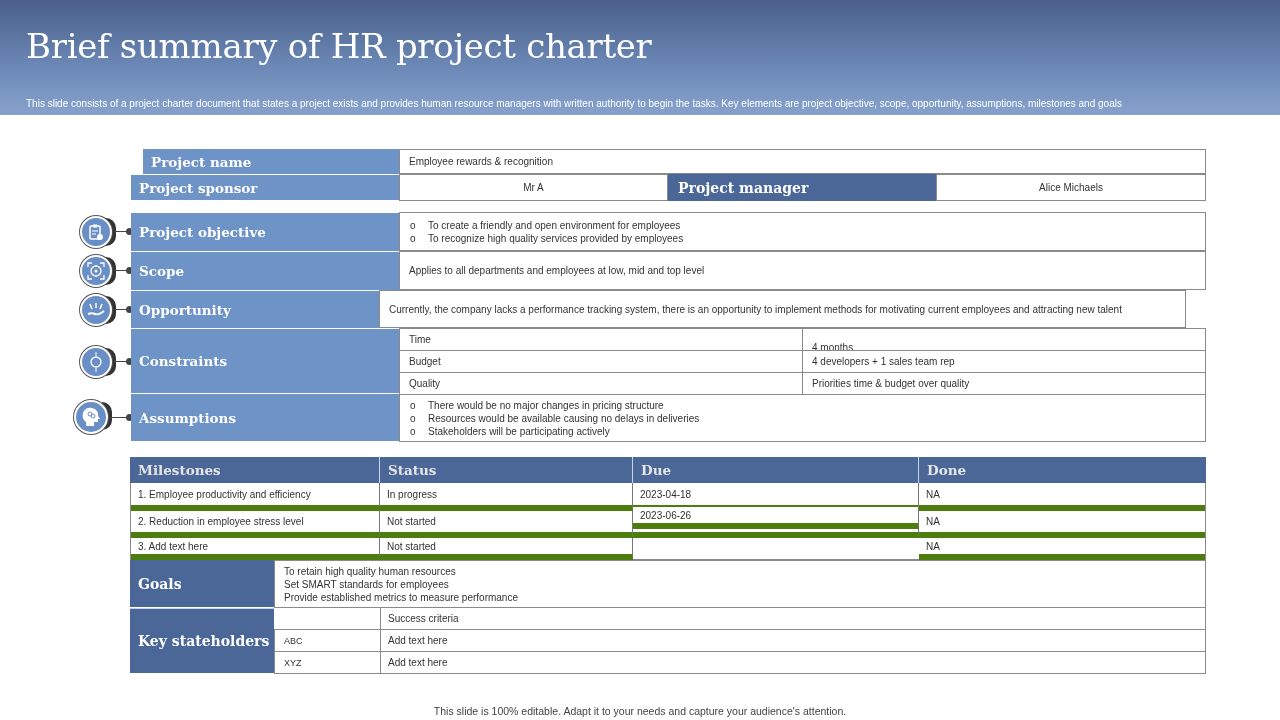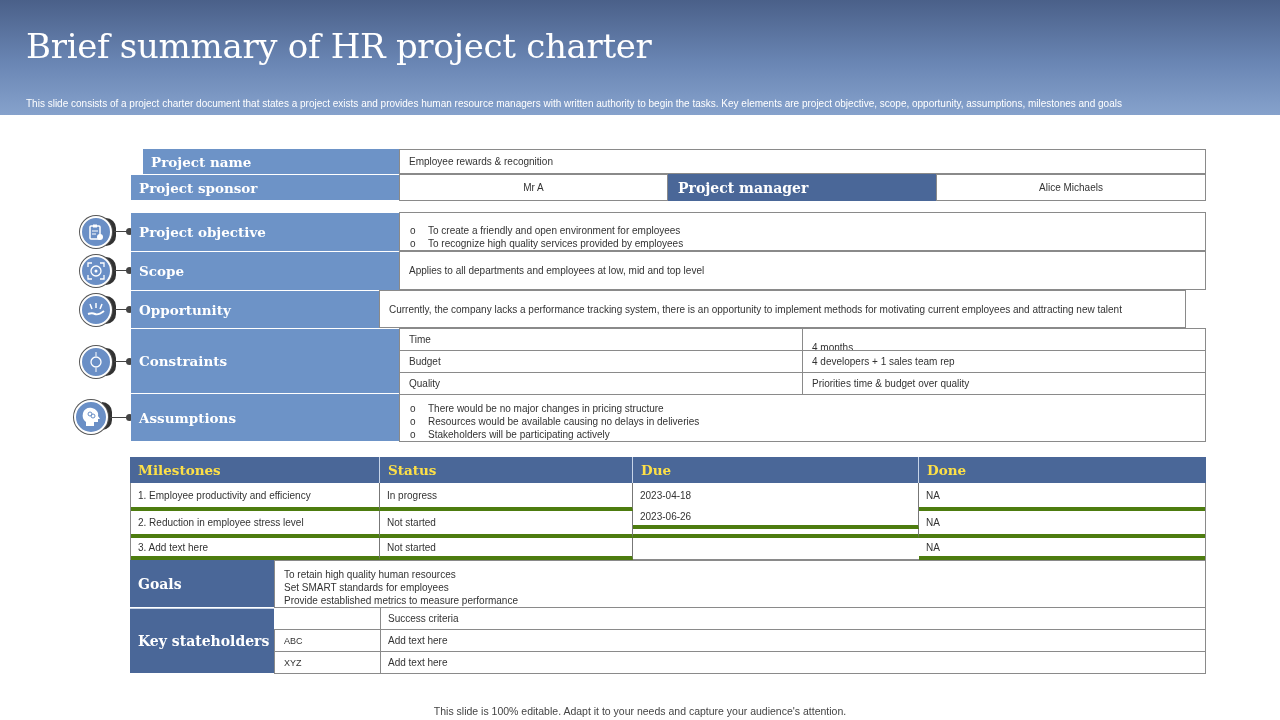--- a/index.html
+++ b/index.html
@@ -25,21 +25,21 @@
     position: absolute; background: #6d93c7; color: #fff;
     font-family: "DejaVu Serif", "Liberation Serif", serif; font-weight: bold;
     font-size: 13.5px; display: flex; align-items: center; padding-left: 8px;
   }
   .lab.dark { background: #4a6798; }
   .cell {
     position: absolute; background: #fff; border: 1px solid #8a8a8a;
     font-size: 10px; color: #333; display: flex; align-items: center; padding-left: 9px;
   }
   .cell.center { justify-content: center; padding-left: 0; }
-  .bul { display: flex; flex-direction: column; justify-content: flex-end; }
+  .bul { display: flex; flex-direction: column; justify-content: center; }
   .bul div { line-height: 13px; }
   .bul .o { display: inline-block; width: 19px; padding-left: 1px; }
 
   .icon-wrap { position: absolute; width: 60px; height: 38px; }
   .icon-circle {
     position: absolute; left: 0; top: 0; width: 32px; height: 32px; border-radius: 50%;
     background: #6a8fc6; border: 2px solid #fff; box-shadow: 0 0 0 1px #555;
     display: flex; align-items: center; justify-content: center; color: #fff; font-size: 15px;
   }
   .icon-conn {
@@ -47,27 +47,27 @@
   }
   .icon-dot {
     position: absolute; top: 12px; left: 46px; width: 7px; height: 7px; border-radius: 50%; background: #444;
   }
   .icon-cap {
     position: absolute; left: 26px; top: 2px; width: 10px; height: 28px;
     border: 2px solid #333; border-left: none; border-radius: 0 16px 16px 0; background: #333;
   }
 
   .th {
-    position: absolute; background: #4a6798; color: #fde047;
+    position: absolute; background: #4a6798; color: #e5e5e5;
     font-family: "DejaVu Serif", "Liberation Serif", serif; font-weight: bold;
     font-size: 13.5px; display: flex; align-items: center; padding-left: 8px;
     border-right: 1px solid #c7d4e8;
   }
   .td {
-    position: absolute; background: #fff; border-bottom: 4px solid #4d7c0f; border-right: 1px solid #777;
+    position: absolute; background: #fff; border-bottom: 6px solid #4d7c0f; border-right: 1px solid #777;
     font-size: 10px; color: #333; display: flex; align-items: center; padding-left: 7px;
   }
 
   .footer {
     position: absolute; left: 0; width: 1280px; top: 705px; text-align: center;
     font-size: 10.5px; color: #444;
   }
 </style>
 </head>
 <body>

